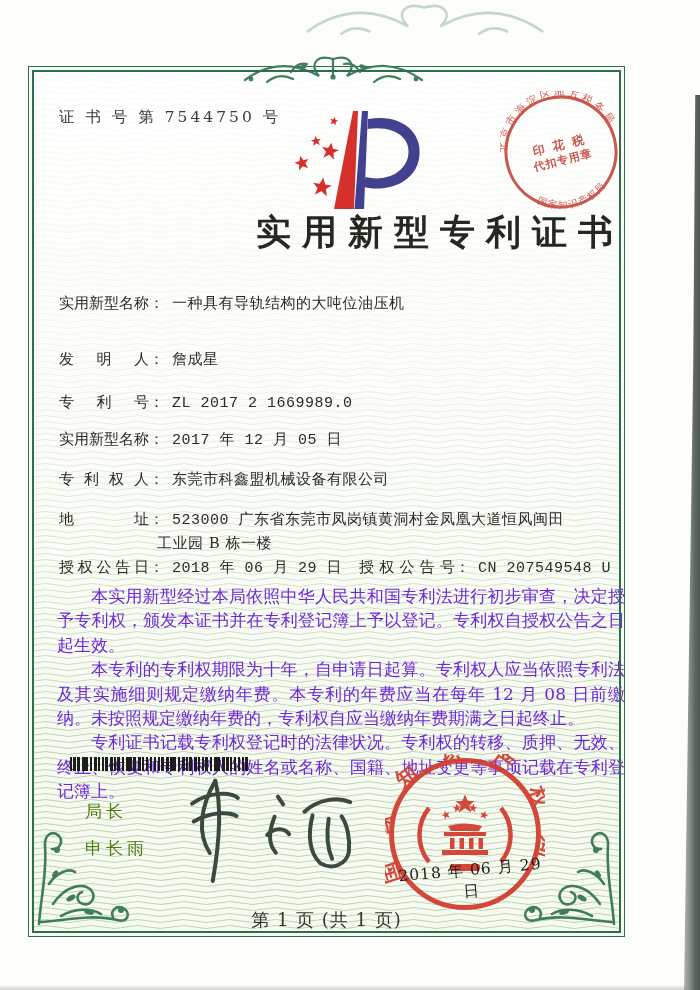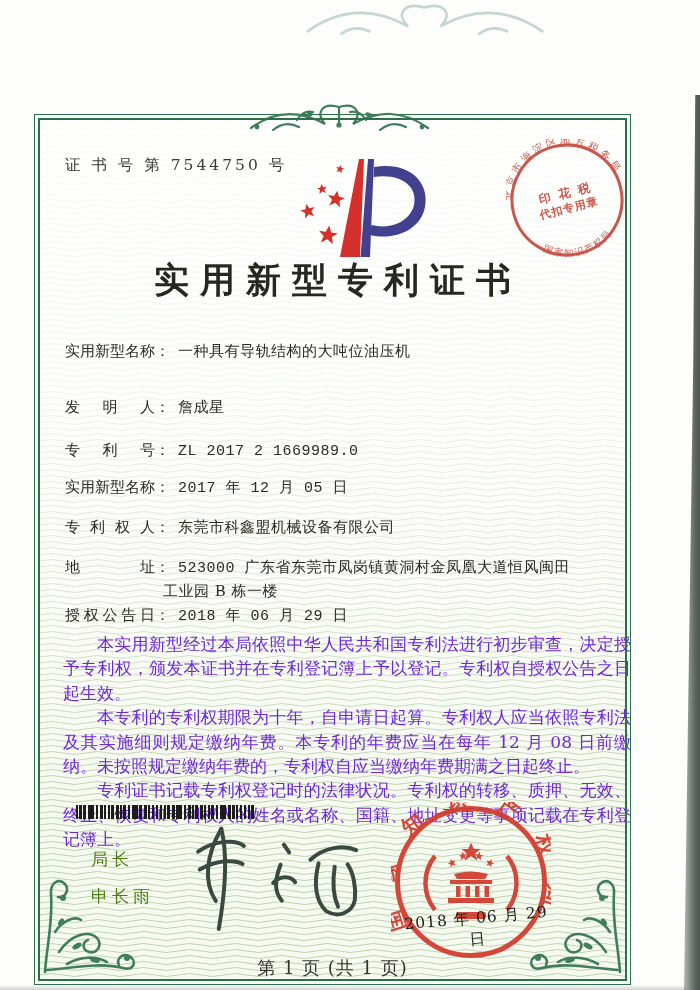--- a/index.html
+++ b/index.html
@@ -17,41 +17,41 @@
   }
   .scan-edge-bottom{
     position:absolute;left:0;right:14px;bottom:0;height:5px;
     background:linear-gradient(to bottom,rgba(120,128,120,0),rgba(120,128,120,.35));
   }
   
   .ghost-ornament{position:absolute;left:300px;top:-6px;width:250px;height:30px;opacity:.35;}
 
   
   .panel{
-    position:absolute;left:34px;top:66px;width:597px;height:871px;
-    border:1px solid #2e6d4e;box-sizing:border-box;background:#f7faf1;margin-top:48px;
+    position:absolute;left:28px;top:66px;width:597px;height:871px;
+    border:1px solid #2e6d4e;box-sizing:border-box;background:#f7faf1;
   }
   .panel-inner-border{
     position:absolute;inset:3px;border:2px solid #2e6d4e;pointer-events:none;z-index:5;
   }
   
   .guilloche{position:absolute;inset:5px;z-index:0;}
   .guilloche svg{width:100%;height:100%;display:block;}
   .guilloche-fade{
     position:absolute;inset:5px;z-index:1;
     background:linear-gradient(180deg,rgba(255,255,255,.92) 0%,rgba(255,255,255,.8) 30%,rgba(255,255,255,.45) 55%,rgba(255,255,255,.05) 78%);
   }
   .content{position:absolute;inset:0;z-index:2;}
 
   .cert-no{position:absolute;left:30px;top:40px;font-size:15.5px;letter-spacing:3px;color:#3a3a35;}
 
   .logo{position:absolute;left:249px;top:40px;width:148px;height:108px;}
 
   .title{
-    position:absolute;left:0;top:142px;width:100%;text-align:center;
+    position:absolute;left:0;top:142px;width:100%;text-align:right;
     font-size:35px;font-weight:600;letter-spacing:11px;color:#24281f;text-indent:11px;font-family:Liberation Serif, serif;
   }
 
   .field{position:absolute;left:30px;font-size:15px;color:#2b2a26;white-space:nowrap;}
   .flabel{display:inline-block;width:90px;text-align:justify;text-align-last:justify;vertical-align:top;}
   .fcolon{display:inline-block;margin-right:8px;}
   .fvalue{letter-spacing:.5px;font-family:Liberation Mono, monospace;}
   .addr2{position:absolute;left:128px;font-size:15px;letter-spacing:.5px;}
   .grant-right{position:absolute;left:330px;font-size:15px;white-space:nowrap;}
   .grant-right .flabel{width:96px;}
@@ -178,20 +178,23 @@
     </div>
     <div class="field" style="top:403px">
       <span class="flabel">专利权人</span><span class="fcolon">：</span><span class="fvalue">东莞市科鑫盟机械设备有限公司</span>
     </div>
     <div class="field" style="top:443px">
       <span class="flabel">地址</span><span class="fcolon">：</span><span class="fvalue">523000 广东省东莞市凤岗镇黄洞村金凤凰大道恒风闽田</span>
     </div>
     <div class="addr2" style="top:467px">工业园 B 栋一楼</div>
     <div class="field" style="top:491px">
       <span class="flabel">授权公告日</span><span class="fcolon">：</span><span class="fvalue">2018 年 06 月 29 日</span>
+    </div>
+    <div class="grant-right" style="top:491px">
+      <span class="flabel">授权公告号</span><span class="fcolon">：</span><span class="fvalue">CN 207549548 U</span>
     </div>
 
     <div class="body-text">
       <p>本实用新型经过本局依照中华人民共和国专利法进行初步审查，决定授予专利权，颁发本证书并在专利登记簿上予以登记。专利权自授权公告之日起生效。</p>
       <p>本专利的专利权期限为十年，自申请日起算。专利权人应当依照专利法及其实施细则规定缴纳年费。本专利的年费应当在每年 12 月 08 日前缴纳。未按照规定缴纳年费的，专利权自应当缴纳年费期满之日起终止。</p>
       <p>专利证书记载专利权登记时的法律状况。专利权的转移、质押、无效、终止、恢复和专利权人的姓名或名称、国籍、地址变更等事项记载在专利登记簿上。</p>
     </div>
 
     <div class="barcode"></div>
 

